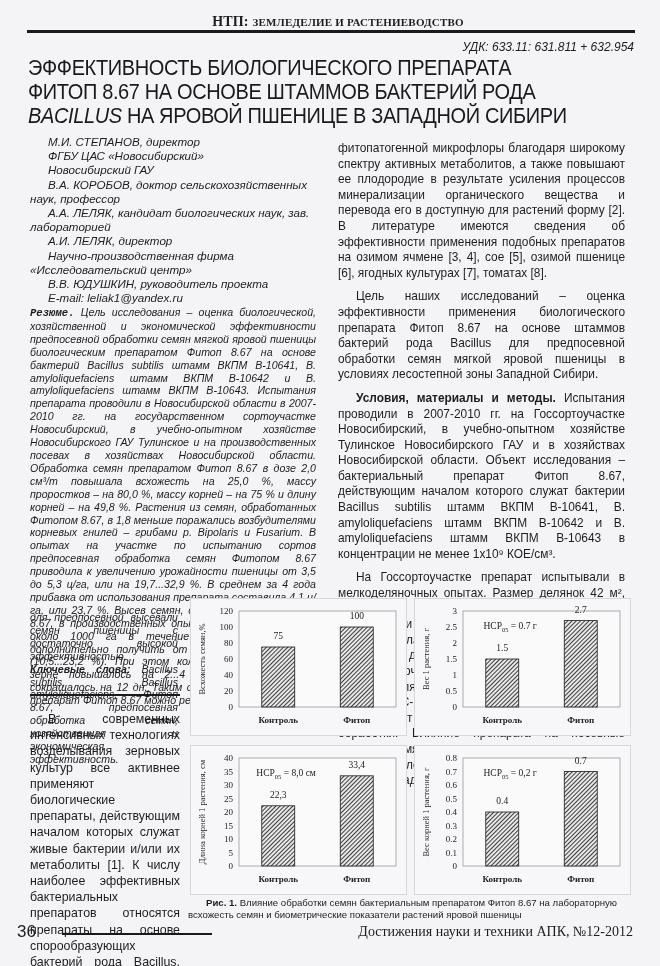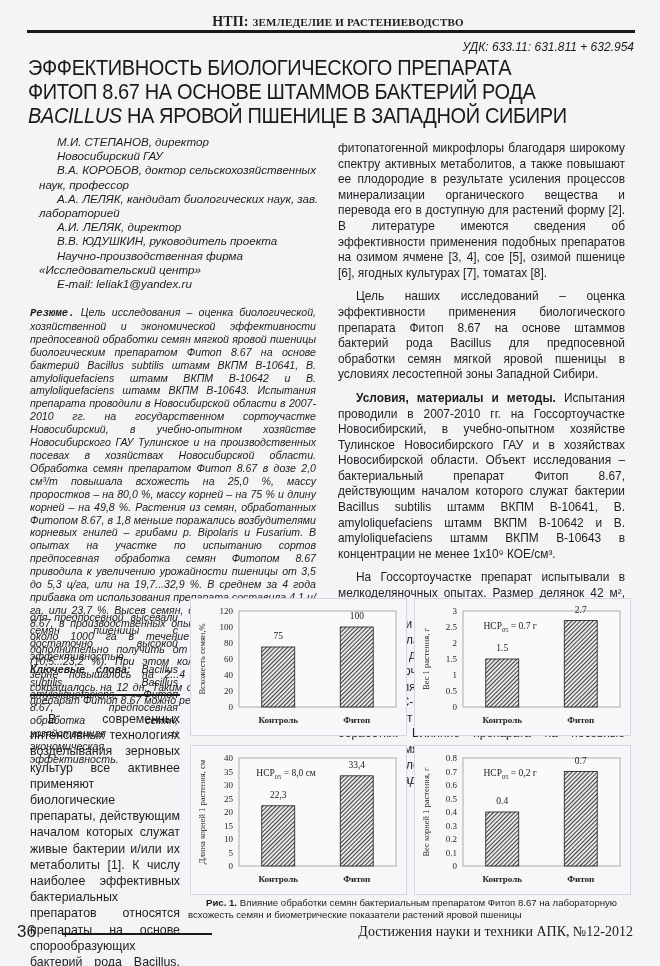--- a/index.html
+++ b/index.html
@@ -4,21 +4,21 @@
 <style>
   html,body{margin:0;padding:0;}
   body{width:660px;height:966px;background:#f4f4f7;position:relative;overflow:hidden;font-family:"Liberation Sans",sans-serif;color:#1d1d20;}
   .abs{position:absolute;}
   .header-title{left:8px;width:660px;top:14px;text-align:center;font-family:Liberation Serif, serif;font-weight:bold;font-size:14px;letter-spacing:0.2px;}
   .header-title .sc{font-size:11px;}
   .header-rule{left:27px;top:30px;width:608px;height:3px;background:#1a1a1a;}
   .udk{right:26px;top:40px;font-style:italic;font-size:12px;}
   .title{left:28px;top:56px;width:610px;font-family:"Liberation Sans",sans-serif;font-stretch:condensed;font-size:21.5px;line-height:24px;letter-spacing:-0.4px;color:#1a1a1a;transform:scaleX(0.93);transform-origin:left top;}
   .title i{font-style:italic;}
-  .authors{left:39px;top:135px;width:292px;font-style:italic;font-size:11.6px;line-height:14.2px;}
+  .authors{left:30px;top:135px;width:292px;font-style:italic;font-size:11.6px;line-height:14.2px;}
   .authors p{margin:0;text-indent:18px;}
   .abstract{left:30px;top:306px;width:286px;font-style:italic;font-size:10.6px;line-height:12.9px;text-align:justify;}
   .abstract b{font-style:italic;font-family:Liberation Mono, monospace;}
   .keywords{left:30px;top:611px;width:148px;font-style:italic;font-size:10.6px;line-height:12.9px;text-align:justify;}
   .abs-rule{left:30px;top:694px;width:150px;height:2px;background:#1a1a1a;}
   .intro{left:30px;top:711px;width:150px;font-size:12.4px;line-height:16.2px;text-align:justify;}
   .intro p{margin:0;text-indent:18px;}
   .right-col{left:330px;top:133px;width:303px;font-size:11.9px;line-height:15.6px;text-align:justify;}
   .right-col p{margin:8px;text-indent:18px;}
   .right-col b{font-weight:bold;}
@@ -41,26 +41,27 @@
 <div class="abs udk">УДК: 633.11: 631.811 + 632.954</div>
 
 <div class="abs title">
   <div>ЭФФЕКТИВНОСТЬ БИОЛОГИЧЕСКОГО ПРЕПАРАТА</div>
   <div>ФИТОП 8.67 НА ОСНОВЕ ШТАММОВ БАКТЕРИЙ РОДА</div>
   <div><i>BACILLUS</i><span> НА ЯРОВОЙ ПШЕНИЦЕ В ЗАПАДНОЙ СИБИРИ</span></div>
 </div>
 
 <div class="abs authors">
   <p>М.И. СТЕПАНОВ, директор</p>
+  <p>ФГБУ ЦАС «Новосибирский»</p>
   <p>Новосибирский ГАУ</p>
   <p>В.А. КОРОБОВ, доктор сельскохозяйственных наук, профессор</p>
   <p>А.А. ЛЕЛЯК, кандидат биологических наук, зав. лабораторией</p>
   <p>А.И. ЛЕЛЯК, директор</p>
+  <p>Научно-производственная фирма «Исследовательский центр»</p>
   <p>В.В. ЮДУШКИН, руководитель проекта</p>
-  <p>Научно-производственная фирма «Исследовательский центр»</p>
   <p>E-mail: leliak1@yandex.ru</p>
 </div>
 
 <div class="abs abstract">
   <b>Резюме.</b><span> Цель исследования – оценка биологической, хозяйственной и экономической эффективности предпосевной обработки семян мягкой яровой пшеницы биологическим препаратом Фитоп 8.67 на основе бактерий Bacillus subtilis штамм ВКПМ В-10641, B. amyloliquefaciens штамм ВКПМ В-10642 и B. amyloliquefaciens штамм ВКПМ В-10643. Испытания препарата проводили в Новосибирской области в 2007-2010 гг. на государственном сортоучастке Новосибирский, в учебно-опытном хозяйстве Новосибирского ГАУ Тулинское и на производственных посевах в хозяйствах Новосибирской области. Обработка семян препаратом Фитоп 8.67 в дозе 2,0 см³/т повышала всхожесть на 25,0 %, массу проростков – на 80,0 %, массу корней – на 75 % и длину корней – на 49,8 %. Растения из семян, обработанных Фитопом 8.67, в 1,8 меньше поражались возбудителями корневых гнилей – грибами р. Bipolaris и Fusarium. В опытах на участке по испытанию сортов предпосевная обработка семян Фитопом 8.67 приводила к увеличению урожайности пшеницы от 3,5 до 5,3 ц/га, или на 19,7...32,9 %. В среднем за 4 года прибавка от использования препарата составила 4,1 ц/га, или 23,7 %. Высев семян, обработанных Фитопом 8.67, в производственных опытах на общей площади около 1000 га в течение трех лет позволил дополнительно получить от 2,7 до 6,4 ц/га зерна (10,5...23,2 %). При этом количество клейковины в зерне повышалось на 2...4 %, время созревания сокращалось на 12 дн. Таким образом, бактериальный препарат Фитоп 8.67 можно рекомендовать</span>
 </div>
 <div class="abs keywords">
   <div>для предпосевной высевали семян пшеницы с достаточно высокой эффективностью.</div>
   <b>Ключевые слова:</b><span> Bacillus subtilis, Bacillus amyloliquefaciens, Фитоп 8.67, предпосевная обработка семян, хозяйственная и экономическая эффективность.</span>
 </div>

